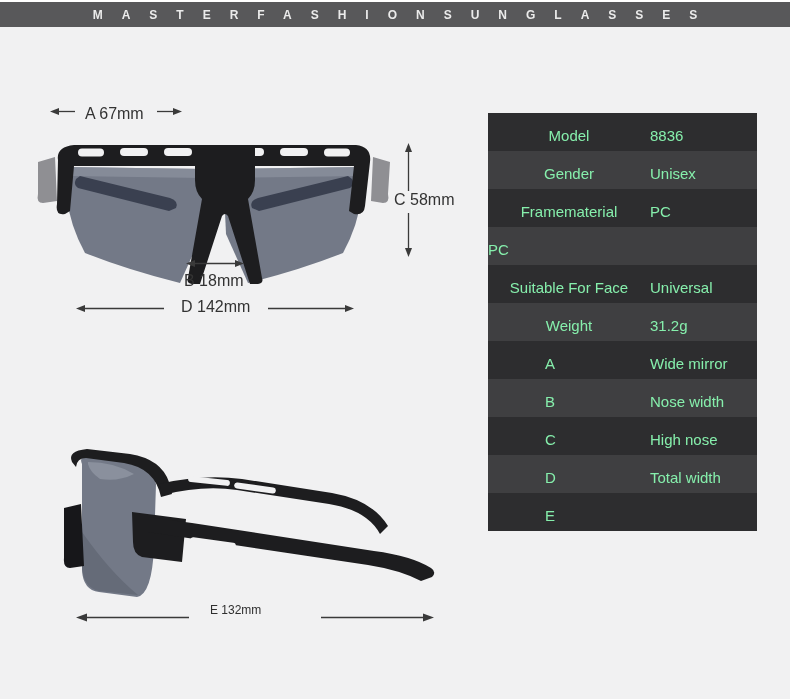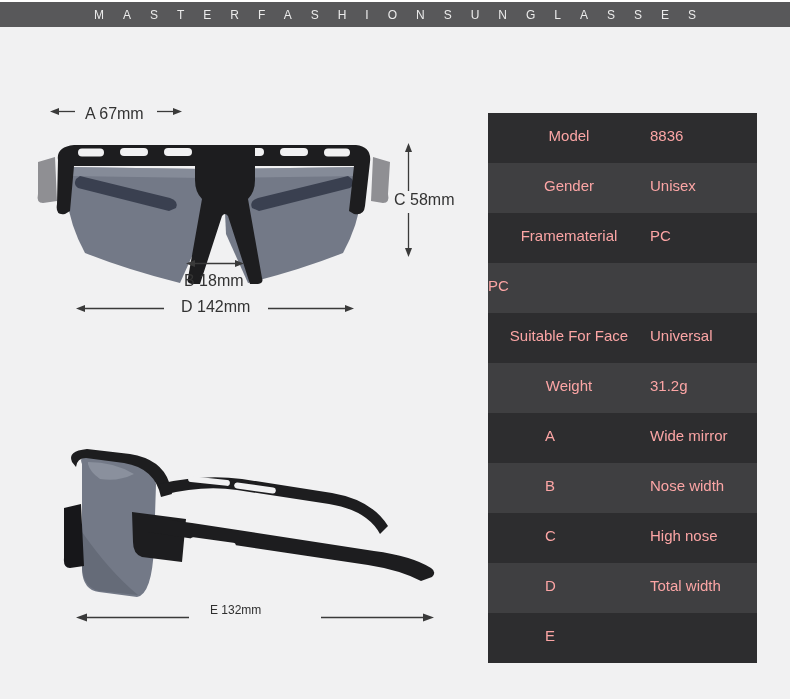--- a/index.html
+++ b/index.html
@@ -15,38 +15,38 @@
   }
   .top-strip{
     position:absolute;left:0;top:0;width:790px;height:2px;background:#ffffff;
   }
   .brand-bar{
     position:absolute;left:0;top:2px;width:790px;height:25px;
     background:#58585a;
     display:flex;align-items:center;justify-content:center;
   }
   .brand-text{
-    color:#ebebeb;font-size:12px;font-weight:normal;
+    color:#ebebeb;font-size:12px;font-weight:bold;
     letter-spacing:19px;text-indent:19px;white-space:nowrap;text-align:right;
   }
   
   .dim-label{
     position:absolute;color:#333;font-size:16px;white-space:nowrap;
   }
   .dim-label.big{font-size:12px;color:#2f2f2f;}
   .arrow{position:absolute;display:block;}
   .arrow line{stroke:#3a3a3a;stroke-width:1.3;}
   .arrow polygon{fill:#3a3a3a;}
   
   .spec-table{
     position:absolute;left:488px;top:113px;width:269px;
   }
   .spec-row{
-    display:flex;height:50px;line-height:46px;
-    color:#fca5a5;font-size:15px;
+    display:flex;height:38px;line-height:46px;
+    color:#86efac;font-size:15px;
   }
   .spec-row:nth-child(odd){background:#2d2d2f;}
   .spec-row:nth-child(even){background:#3f3f41;}
   .cell-label{width:162px;text-align:center;box-sizing:border-box;}
   .spec-row:nth-child(n+7) .cell-label{text-align:left;padding-left:57px;}
   .cell-value{flex:1;text-align:left;}
   
   .product-svg{position:absolute;display:block;}
 </style>
 </head>

